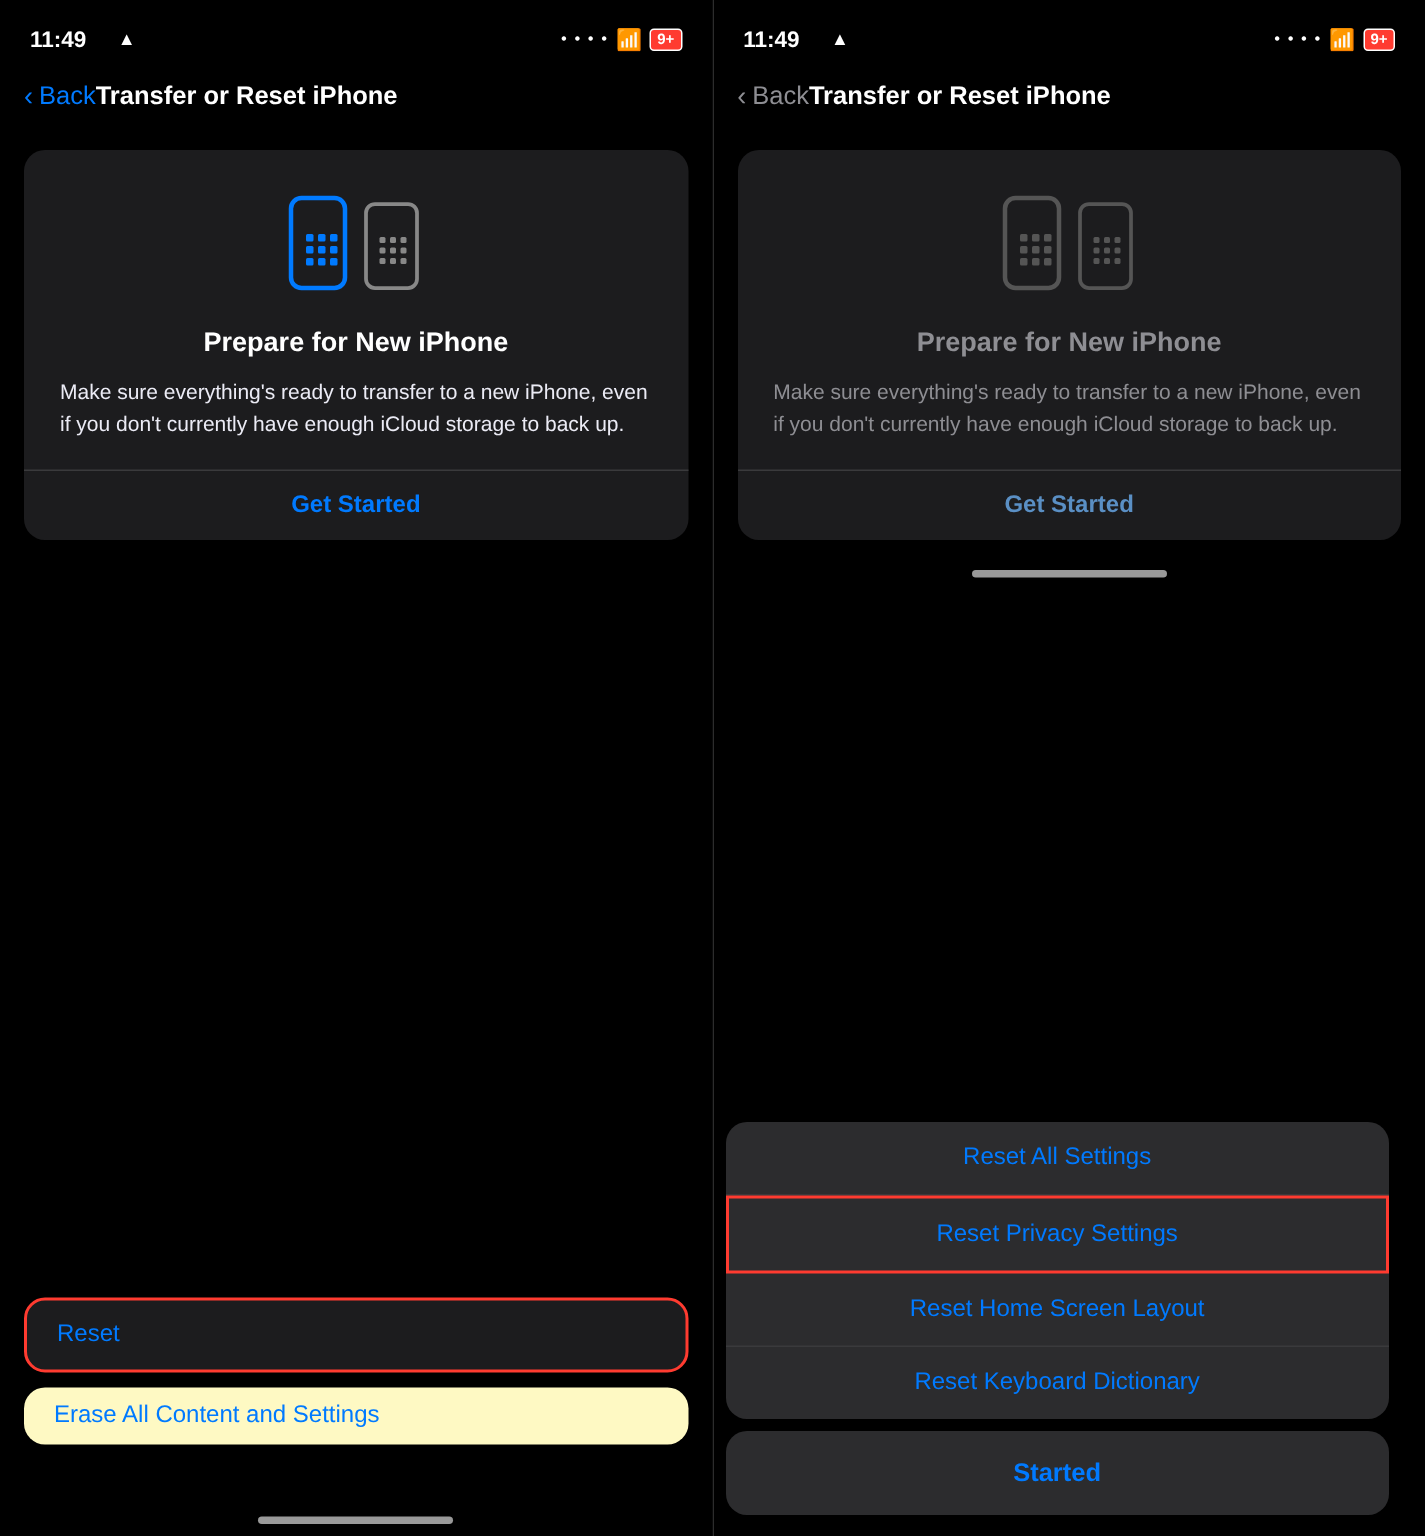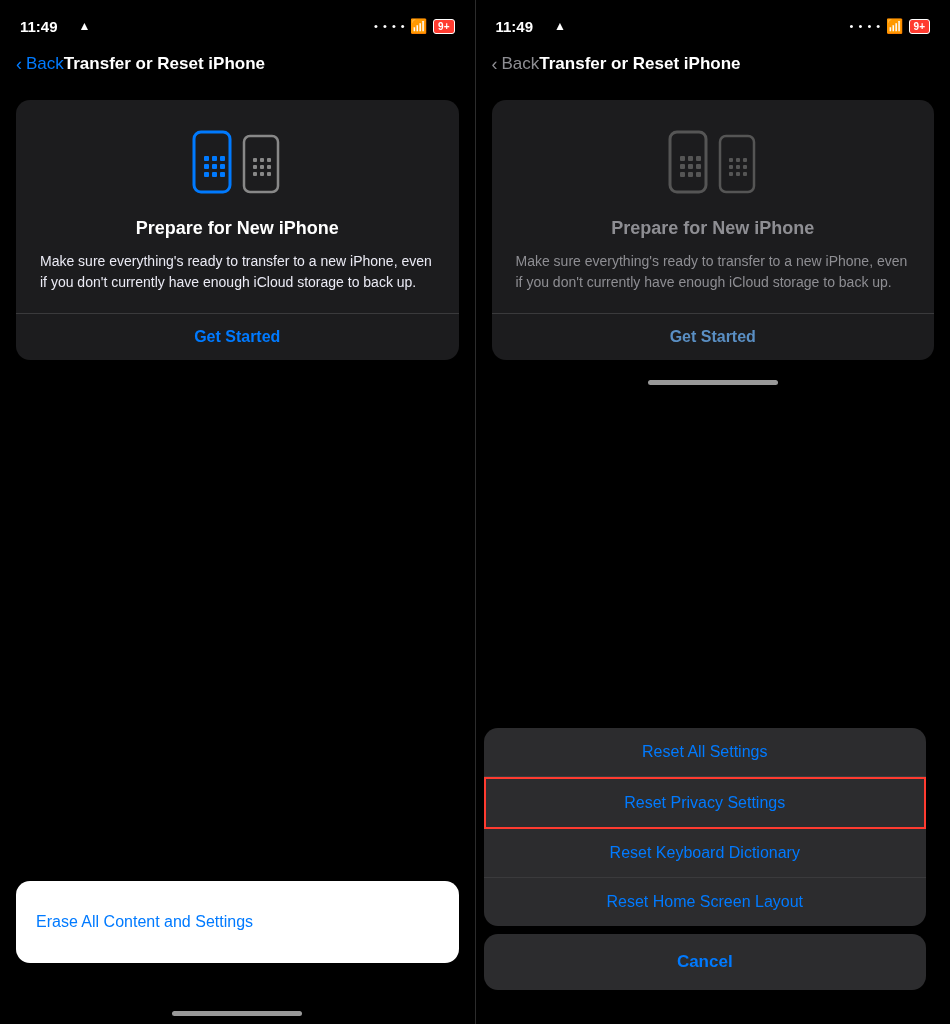--- a/index.html
+++ b/index.html
@@ -143,23 +143,23 @@
       margin-bottom: 10px;
       border: 2.5px solid #ff3b30;
     }
     .reset-btn {
       color: #007aff;
       font-size: 16px;
       padding: 14px 20px;
       cursor: pointer;
     }
     .erase-btn {
-      background: #ffffff;
-      border-radius: 14px;
-      padding: 32px 20px;
+      background: #fef9c3;
+      border-radius: 14px;
+      padding: 10px 20px;
     }
     .erase-btn-text {
       color: #007aff;
       font-size: 16px;
     }
     .home-indicator {
       width: 130px;
       height: 5px;
       background: #fff;
       border-radius: 3px;
@@ -167,21 +167,21 @@
       opacity: 0.6;
     }
 
     
     .action-sheet-overlay {
       position: absolute;
       bottom: 0;
       left: 0;
       right: 16px;
       background: transparent;
-      padding: 0 8px 34px;
+      padding: 0 8px 14px;
     }
 
     .action-sheet {
       background: #2c2c2e;
       border-radius: 14px;
       overflow: hidden;
       margin-bottom: 8px;
     }
 
     .action-item {
@@ -283,20 +283,23 @@
       </svg>
     </div>
 
     <div class="card-title">Prepare for New iPhone</div>
     <div class="card-body card-body-white">Make sure everything's ready to transfer to a new iPhone, even if you don't currently have enough iCloud storage to back up.</div>
     <div class="card-divider"></div>
     <div class="get-started-btn">Get Started</div>
   </div>
 
   <div class="bottom-section">
+    <div class="reset-btn-container">
+      <div class="reset-btn">Reset</div>
+    </div>
     <div class="erase-btn">
       <span class="erase-btn-text">Erase All Content and Settings</span>
     </div>
   </div>
 
   <div class="home-indicator"></div>
 </div>
 
 <div class="panel-divider"></div>
 
@@ -358,25 +361,25 @@
 
   <div class="action-sheet-overlay">
     <div class="action-sheet">
       <div class="action-item">
         <span>Reset All Settings</span>
       </div>
       <div class="action-item" style="border: 2.5px solid #ff3b30; border-left: 2.5px solid #ff3b30; border-right: 2.5px solid #ff3b30;">
         <span>Reset Privacy Settings</span>
       </div>
       <div class="action-item">
+        <span>Reset Home Screen Layout</span>
+      </div>
+      <div class="action-item">
         <span>Reset Keyboard Dictionary</span>
       </div>
-      <div class="action-item">
-        <span>Reset Home Screen Layout</span>
-      </div>
     </div>
     <div class="cancel-sheet">
-      <div class="cancel-btn">Cancel</div>
+      <div class="cancel-btn">Started</div>
     </div>
   </div>
 
   <div class="home-indicator" style="margin-bottom:6px;"></div>
 </div>
 
 </body></html>

